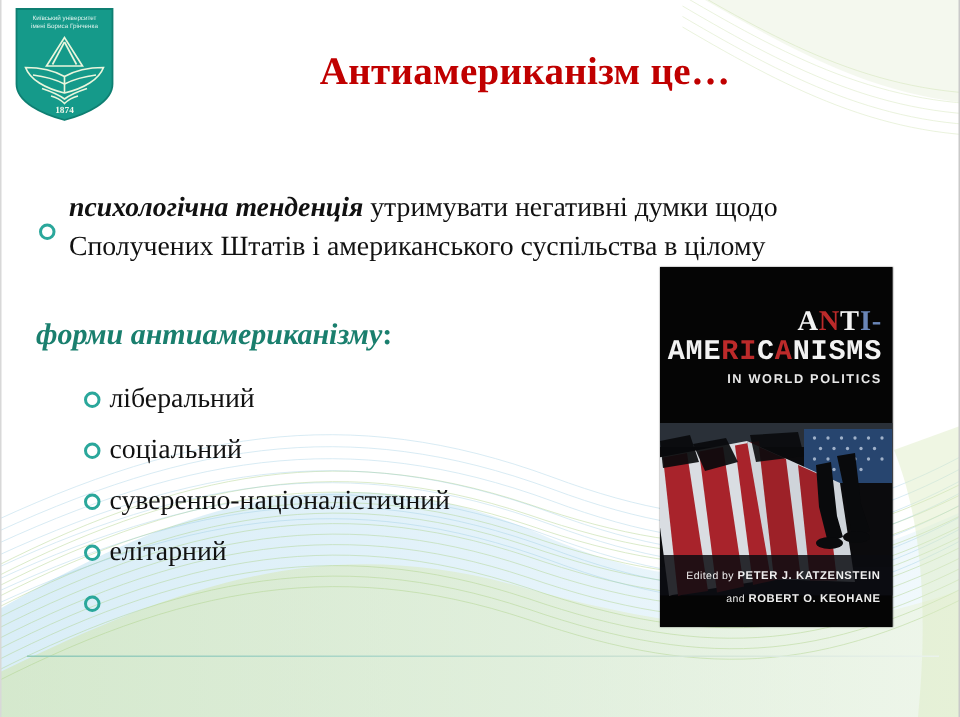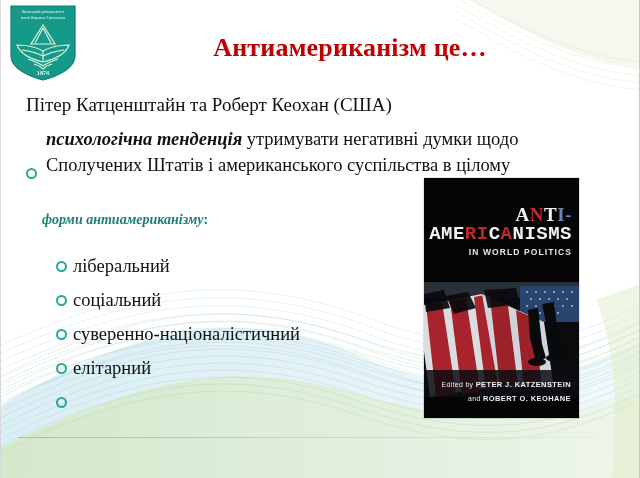--- a/index.html
+++ b/index.html
@@ -52,31 +52,31 @@
   
   .content{position:absolute;left:0;top:0;width:640px;height:478px;z-index:4;}
 
   .lead{
     position:absolute;left:26px;top:93px;width:470px;
     font-size:19px;color:#111;line-height:1.25;
   }
 
   .bullet-l1{
     position:absolute;left:26px;top:126px;width:560px;
-    display:flex;align-items:flex-end;
+    display:flex;align-items:center;
   }
   .bullet-l1 .ring{margin-top:5px;}
   .bullet-l1 .txt{
     font-size:18.5px;line-height:1.42;color:#111;margin-left:9px;
   }
   .em-bold-ital{font-weight:bold;font-style:italic;color:#111;}
 
   .forms-head{
-    position:absolute;left:42px;top:212px;
-    font-size:14px;font-weight:bold;font-style:italic;
+    position:absolute;left:24px;top:212px;
+    font-size:20px;font-weight:bold;font-style:italic;
     color:#1a7f6e;
   }
   .forms-head .colon{color:#1a7f6e;font-style:normal;font-weight:bold;}
 
   .sublist{
     position:absolute;left:56px;top:249px;width:400px;text-align:right;
   }
   .sub-item{
     display:flex;align-items:center;height:34px;
   }
@@ -87,21 +87,21 @@
   .ring{
     flex:0 0 auto;
     width:11px;height:11px;border-radius:50%;
     border:2.2px solid #2aa79b;
     box-sizing:border-box;
     display:inline-block;
   }
 
   
   .book{
-    position:absolute;left:424px;top:178px;width:155px;height:240px;
+    position:absolute;left:440px;top:178px;width:155px;height:240px;
     background:#050505;
     z-index:5;
     overflow:hidden;
     box-shadow:0 0 1px rgba(0,0,0,.6);
   }
   .book .bk-title{
     position:absolute;left:0;right:7px;top:28px;
     text-align:right;
     font-family:"Liberation Serif", serif;
     font-weight:bold;
@@ -219,21 +219,20 @@
       <path d="M20,55 C26,57 31,59 35,62 C39,59 44,57 50,55"></path>
       <path d="M26,60 C30,61 33,63 35,65 C37,63 40,61 44,60"></path>
     </g>
     <text x="35" y="71" text-anchor="middle" font-family="Liberation Serif, serif" font-size="6.2" font-weight="bold" fill="#f2f8ec">1874</text>
   </svg>
 
   <div class="title">Антиамериканізм це…</div>
 
   <div class="content">
 
-    <div class="lead">Пітер Катценштайн та Роберт Кеохан (США)</div>
 
     <div class="bullet-l1">
       <span class="ring"></span>
       <span class="txt"><span class="em-bold-ital">психологічна тенденція</span><span> утримувати негативні думки щодо Сполучених Штатів і американського суспільства в цілому</span></span>
     </div>
 
     <div class="forms-head"><span>форми антиамериканізму</span><span class="colon">:</span></div>
 
     <div class="sublist">
       <div class="sub-item">

